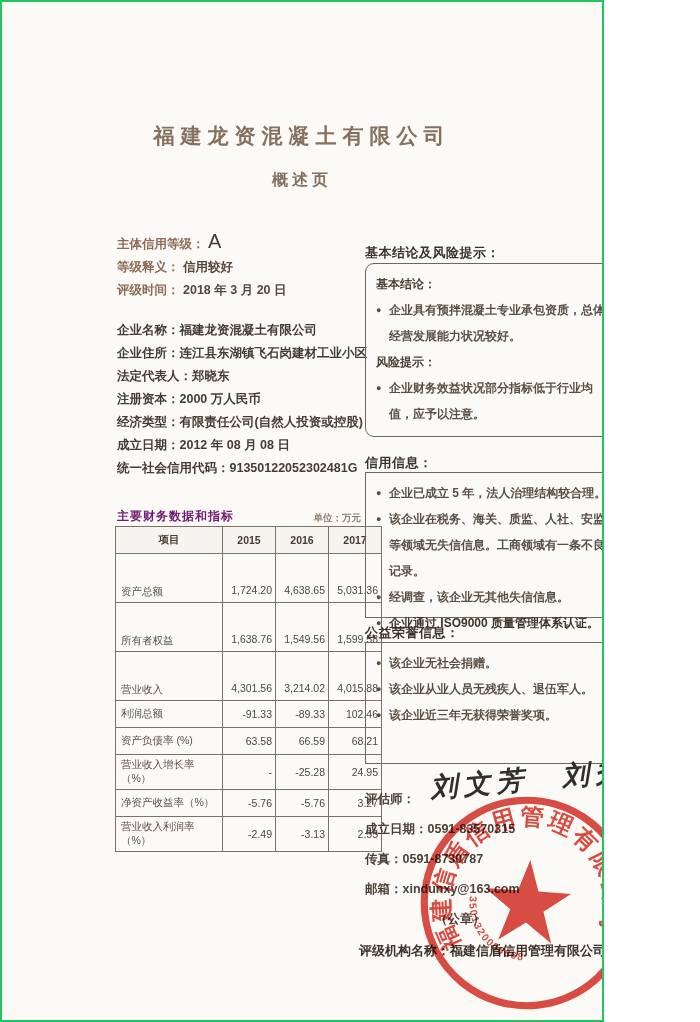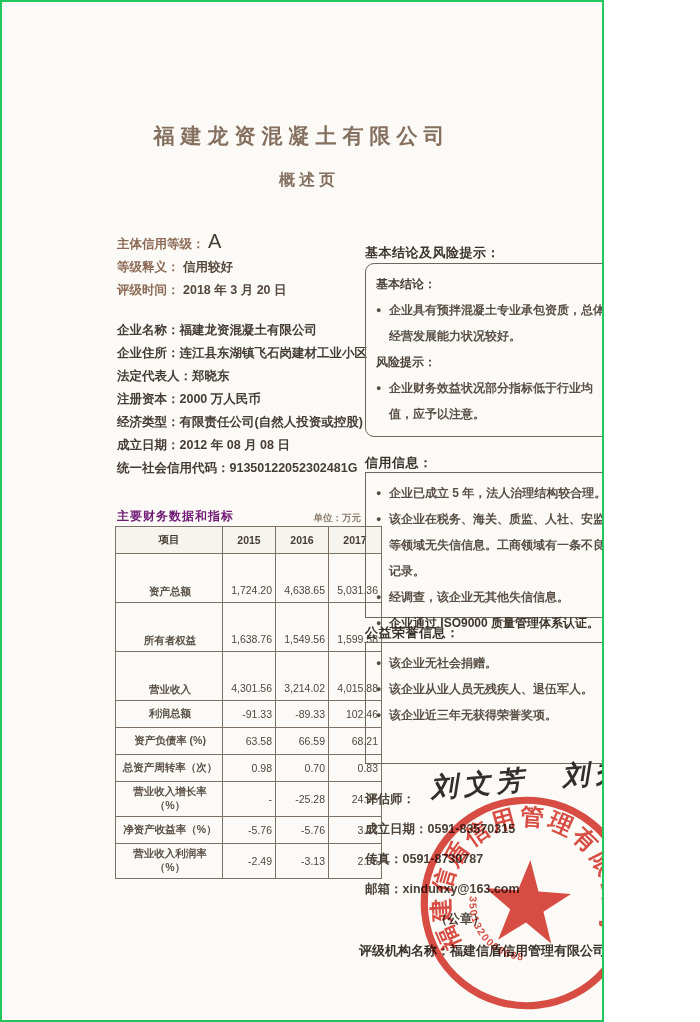--- a/index.html
+++ b/index.html
@@ -4,21 +4,21 @@
 <style>
   html,body{margin:0;padding:0;background:#ffffff;}
   .page{
     position:relative;width:604px;height:1022px;box-sizing:border-box;
     background:#fbfaf6;border:2px solid #22c55e;overflow:hidden;
     font-family:"Liberation Sans","DejaVu Sans",sans-serif;color:#4a423c;
   }
   .doc-title{position:absolute;top:120px;left:0;width:100%;text-align:center;
     font-size:21px;font-weight:600;letter-spacing:6px;color:#85705f;}
   .doc-subtitle{position:absolute;top:168px;left:0;width:100%;text-align:center;
-    font-size:16px;font-weight:600;letter-spacing:4px;color:#85705f;margin-left:7px;}
+    font-size:16px;font-weight:600;letter-spacing:4px;color:#85705f;}
 
   
   .rating{position:absolute;left:115px;top:228px;font-size:12.5px;line-height:23px;}
   .rating .lbl{color:#8d6a56;font-weight:700;text-align:center;}
   .rating .val{color:#54463d;font-weight:700;}
   .rating .grade{font-size:20px;color:#473c34;font-weight:500;letter-spacing:1px;}
 
   
   .company{position:absolute;left:115px;top:318px;width:262px;font-size:12.5px;
     line-height:21px;font-weight:700;color:#453c35;}
@@ -27,21 +27,21 @@
   
   .fin-caption{position:absolute;left:115px;top:506px;width:244px;display:flex;
     justify-content:space-between;align-items:flex-end;}
   .fin-caption .t{font-size:12px;font-weight:700;color:#701a75;letter-spacing:1px;}
   .fin-caption .u{font-size:9.5px;color:#8d7b6e;font-weight:700;}
   table.fin{position:absolute;left:113px;top:524px;border-collapse:collapse;
     font-size:10.5px;color:#4f463e;border-radius:19px;}
   table.fin th,table.fin td{border:1px solid #7d7165;padding:3px 3px;}
   table.fin th{width:46px;height:20px;font-weight:700;color:#443b33;background:#f6f4ee;}
   table.fin th.c0{width:100px;}
-  table.fin td.lab{text-align:center;color:#5a5047;font-weight:700;padding-left:5px;}
+  table.fin td.lab{text-align:left;color:#5a5047;font-weight:400;padding-left:5px;}
   table.fin td.num{text-align:right;overflow-wrap:anywhere;word-break:break-all;
     line-height:17px;max-width:46px;}
   table.fin tr.tall td{height:42px;vertical-align:bottom;}
   table.fin tr.short td{height:20px;}
 
   
   .sec-heading{position:absolute;font-size:13px;font-weight:800;color:#3a332c;letter-spacing:.5px;}
   .box{position:absolute;left:363px;width:262px;border:1px solid #6f675c;box-sizing:border-box;
     padding:7px 10px;font-size:12px;color:#594f46;font-weight:600;line-height:26px;}
   .box .sub{font-weight:700;color:#4a4138;}
@@ -131,26 +131,20 @@
       <td class="lab">利润总额</td>
       <td class="num">-91.33</td>
       <td class="num">-89.33</td>
       <td class="num">102.46</td>
     </tr>
     <tr class="short">
       <td class="lab">资产负债率 (%)</td>
       <td class="num">63.58</td>
       <td class="num">66.59</td>
       <td class="num">68.21</td>
-    </tr>
-    <tr class="short">
-      <td class="lab">总资产周转率（次）</td>
-      <td class="num">0.98</td>
-      <td class="num">0.70</td>
-      <td class="num">0.83</td>
     </tr>
     <tr class="short">
       <td class="lab">营业收入增长率（%）</td>
       <td class="num">-</td>
       <td class="num">-25.28</td>
       <td class="num">24.95</td>
     </tr>
     <tr class="short">
       <td class="lab">净资产收益率（%）</td>
       <td class="num">-5.76</td>

